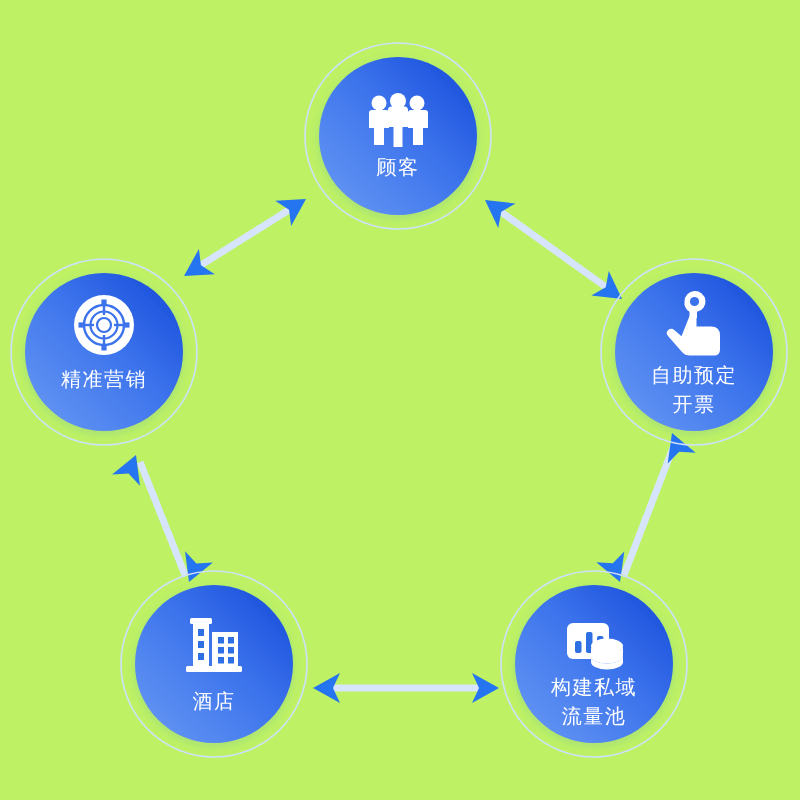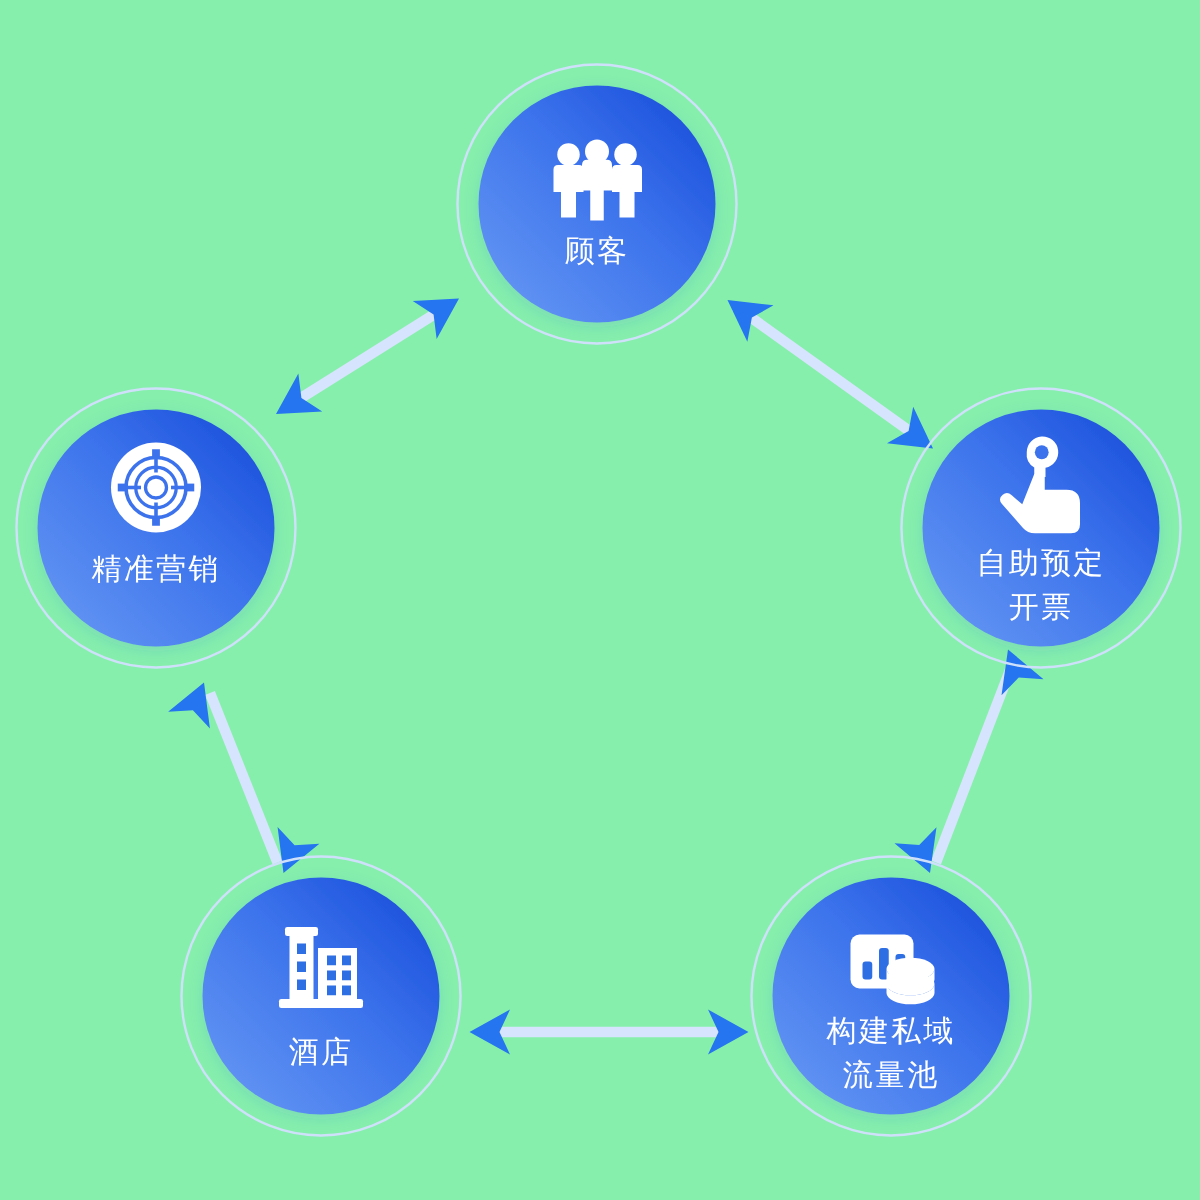--- a/index.html
+++ b/index.html
@@ -10,21 +10,21 @@
   body {
     width: 800px;
     height: 800px;
     font-family: "Liberation Sans", "DejaVu Sans", sans-serif;
     overflow: hidden;
   }
   #stage {
     position: relative;
     width: 800px;
     height: 800px;
-    background: #86efac;
+    background: #bef264;
   }
   #wheel-svg {
     position: absolute;
     left: 0;
     top: 0;
     width: 800px;
     height: 800px;
   }
   .node-label {
     fill: #ffffff;

